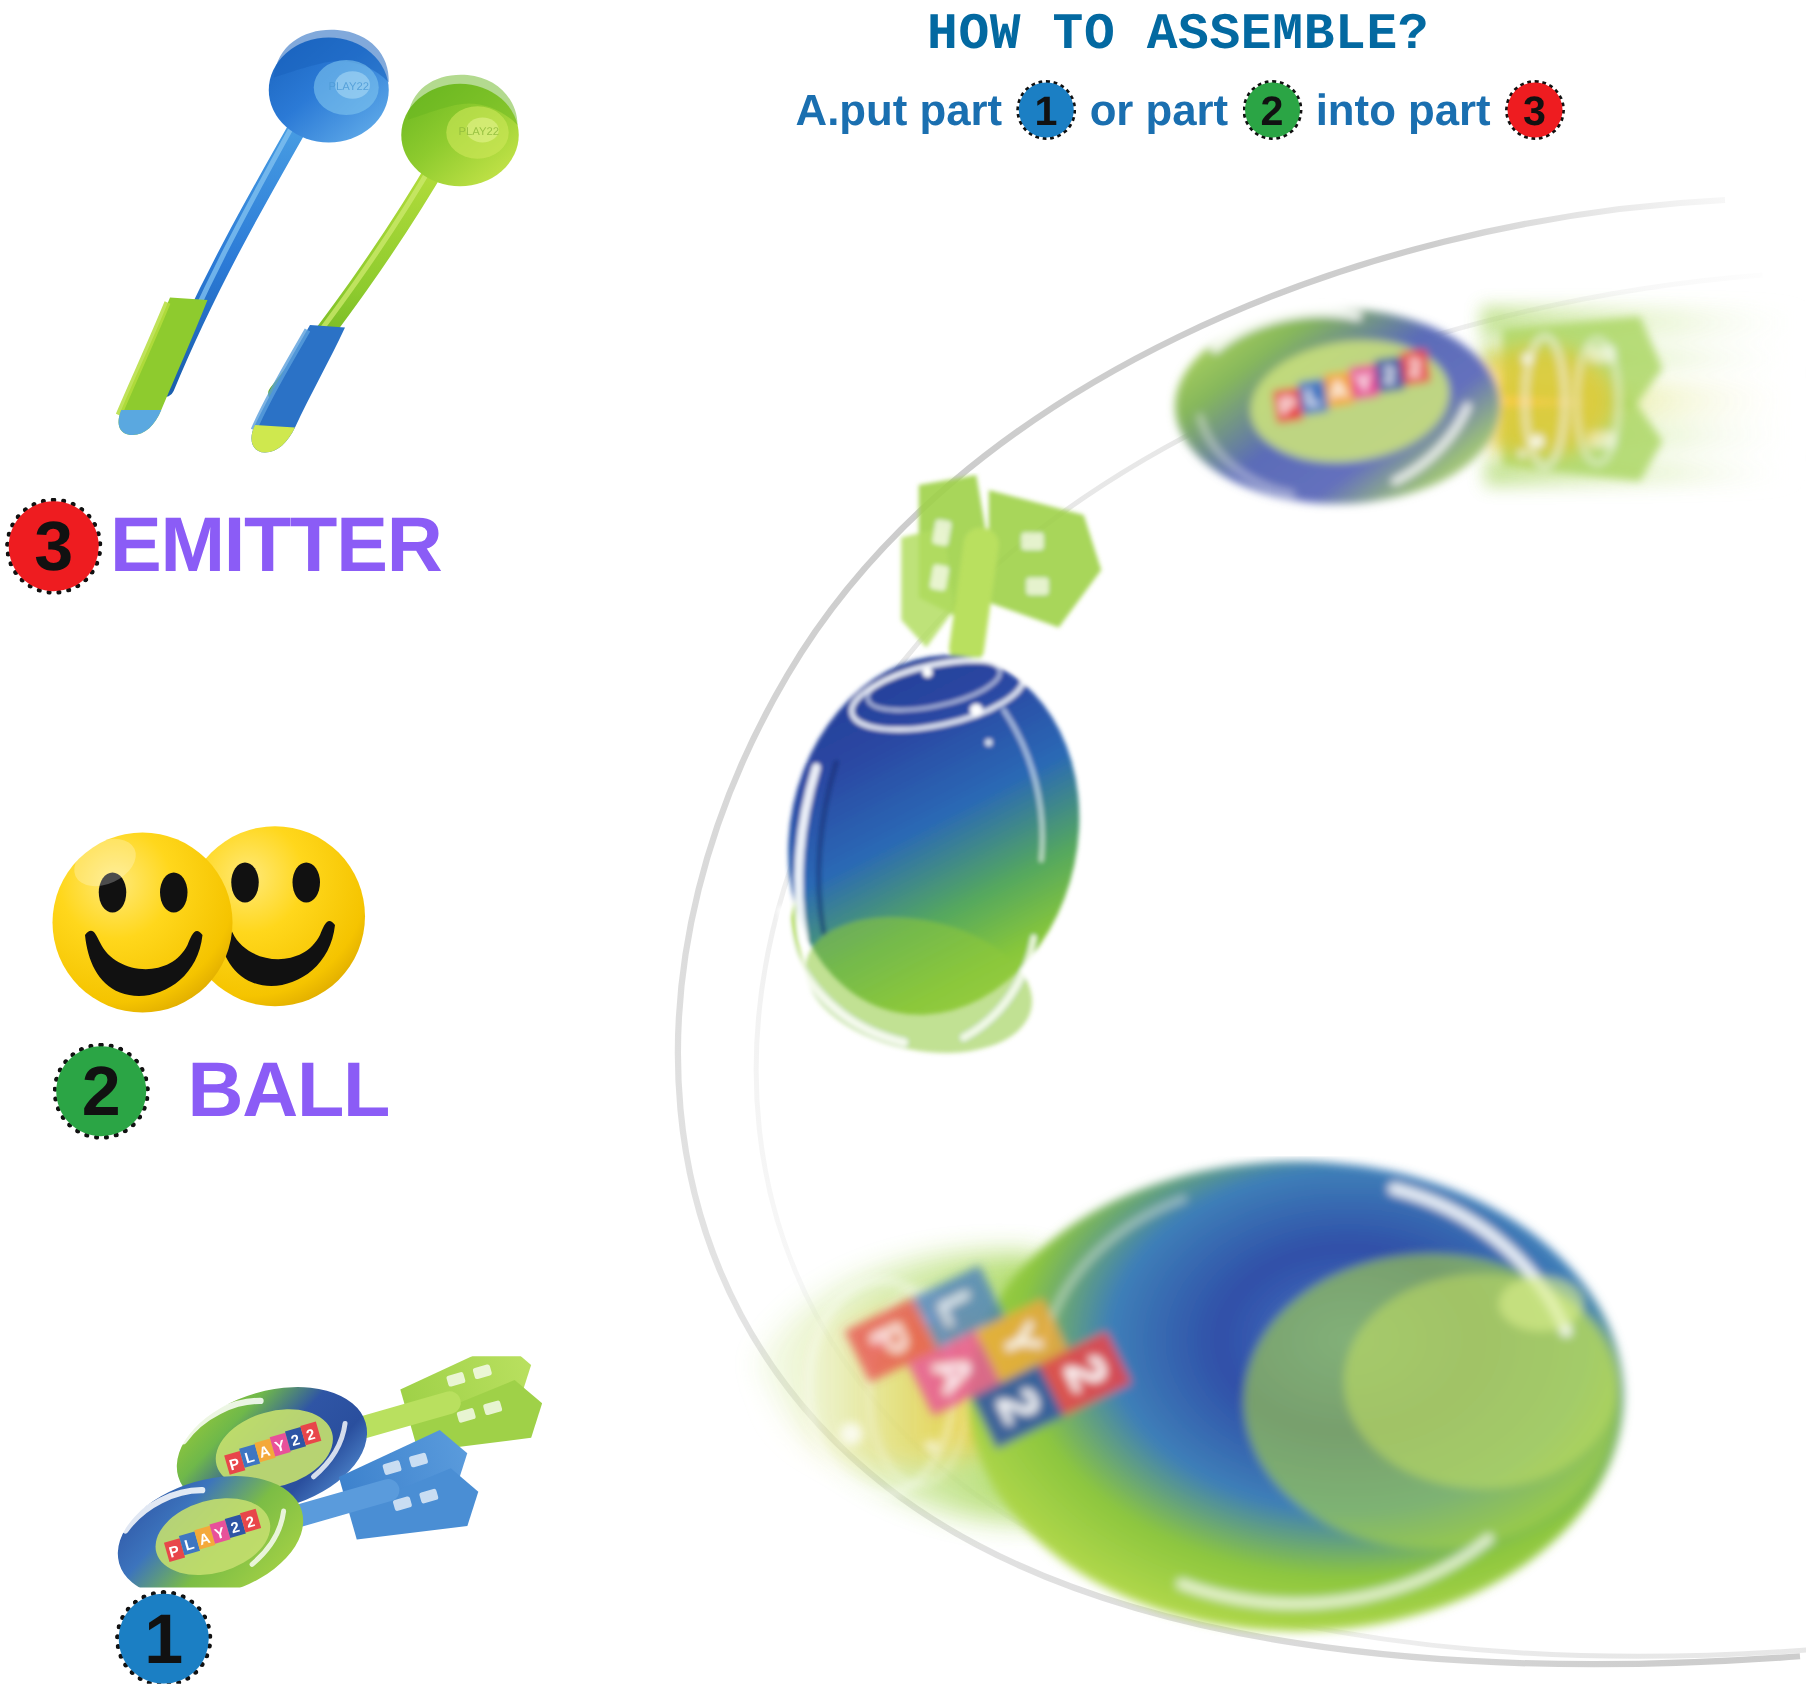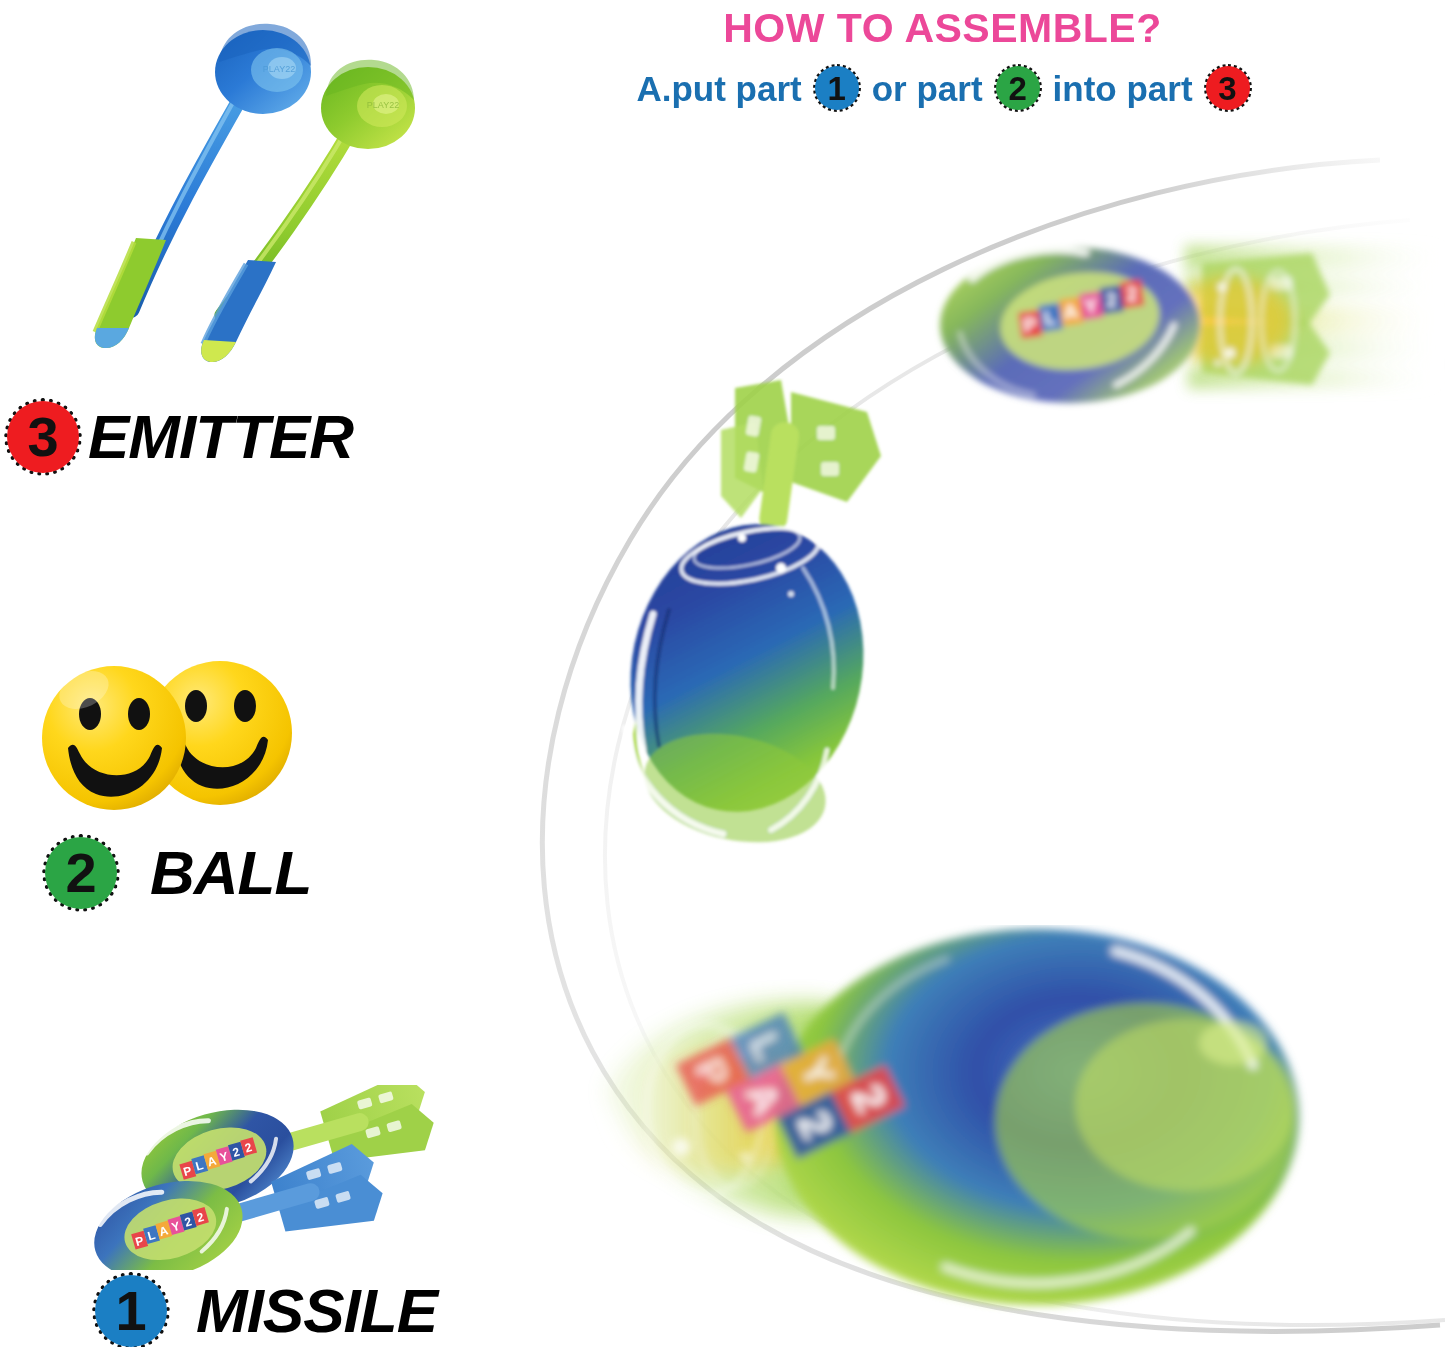--- a/index.html
+++ b/index.html
@@ -18,25 +18,26 @@
     position: absolute;
     left: 440px;
     top: 0;
     width: 1005px;
     height: 130px;
     text-align: center;
   }
   #title {
     font-size: 41px;
     font-weight: bold;
-    color: #ec4899;
+    color: #0369a1;
     letter-spacing: 0.5px;
     line-height: 1;
     padding-top: 8px;
     white-space: nowrap;
+    font-family: Liberation Mono, monospace;
   }
   #subtitle {
     margin-top: 18px;
     font-size: 35px;
     font-weight: bold;
     color: #1a6fb0;
     line-height: 1;
     white-space: nowrap;
     display: flex;
     align-items: center;
@@ -87,24 +88,23 @@
   
   .item-label {
     position: absolute;
     display: flex;
     align-items: center;
     gap: 14px;
   }
   .item-label .lname {
     font-size: 62px;
     font-weight: bold;
-    color: #000000;
+    color: #8b5cf6;
     letter-spacing: -1px;
     line-height: 1;
-    font-style: italic;
   }
   #label-emitter { left: 8px; top: 402px; }
   #label-emitter .lname { margin-left: -4px; }
   #label-ball    { left: 46px; top: 838px; gap: 34px; }
   #label-missile { left: 96px; top: 1276px; gap: 30px; }
 
   
   #swoosh { position: absolute; left: 380px; top: 70px; width: 1065px; height: 1277px; z-index: 0; }
 
   
@@ -338,21 +338,20 @@
       <text x="58" y="14" font-size="12" fill="#ffffff" font-family="Liberation Sans, sans-serif" text-anchor="middle" font-weight="bold">2</text>
       <text x="71" y="13" font-size="12" fill="#ffffff" font-family="Liberation Sans, sans-serif" text-anchor="middle" font-weight="bold">2</text>
     </g>
   </g>
 </svg>
 
 <div class="item-label" id="label-missile">
   <span class="badge badge-lg" style="background:#1b7fc4;">
     <span class="bnum">1</span>
   </span>
-  <span class="lname">MISSILE</span>
 </div>
 
 <svg class="art" id="art-fly-top" viewBox="0 0 515 205">
   <defs>
     <linearGradient id="fBody" x1="0" y1="0.15" x2="0.95" y2="0.9">
       <stop offset="0%" stop-color="#b6da5e"></stop>
       <stop offset="22%" stop-color="#86b75c"></stop>
       <stop offset="48%" stop-color="#5b6cb8"></stop>
       <stop offset="70%" stop-color="#6470bd"></stop>
       <stop offset="88%" stop-color="#9bbf7a"></stop>

